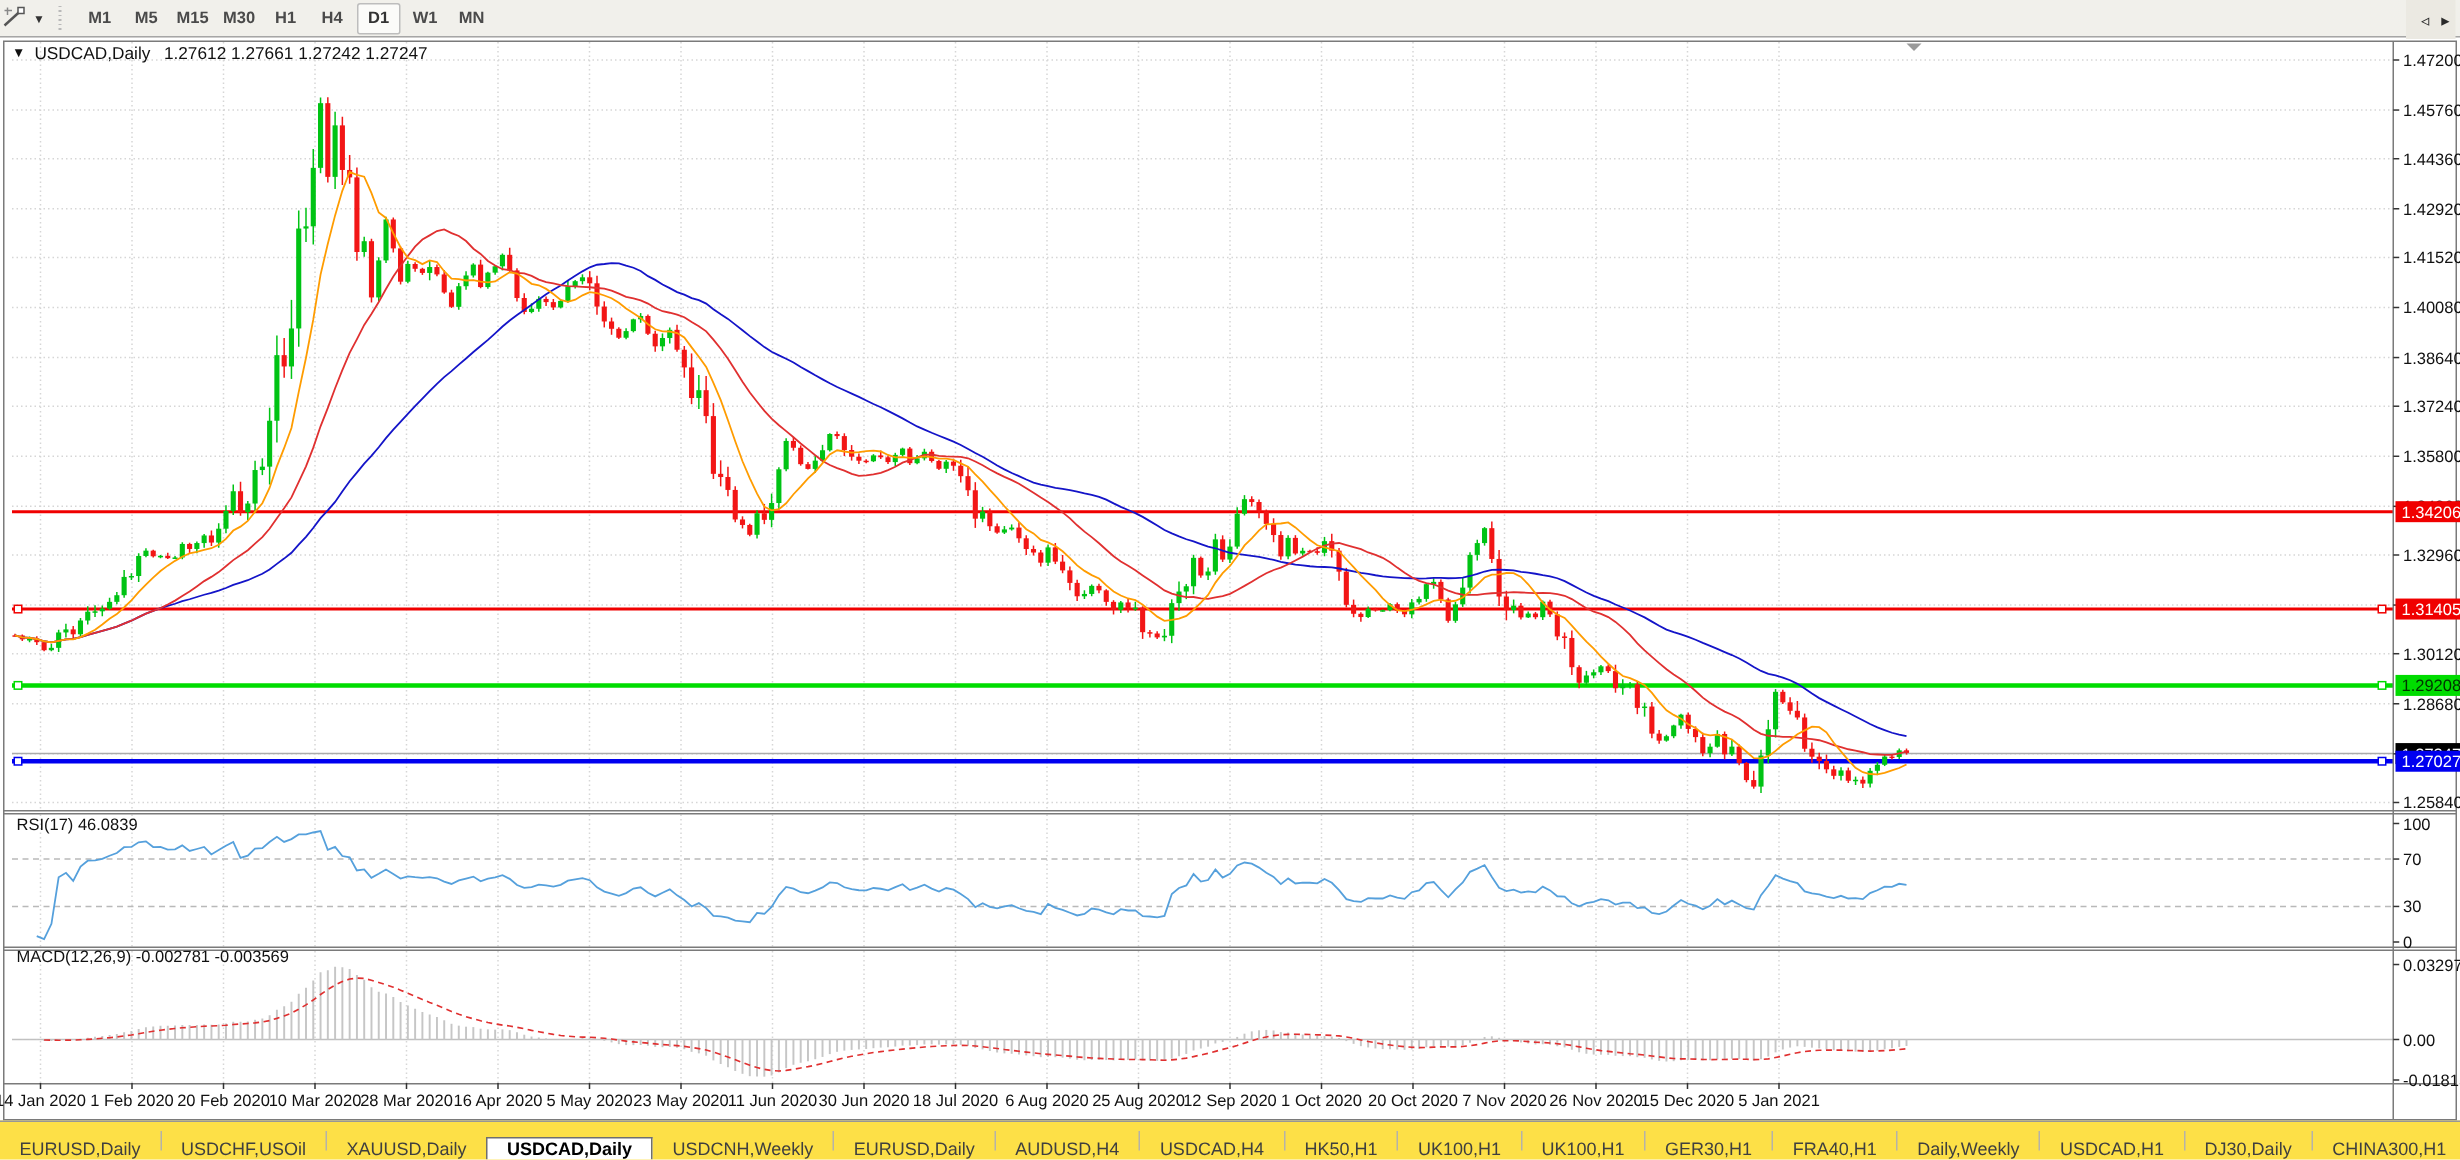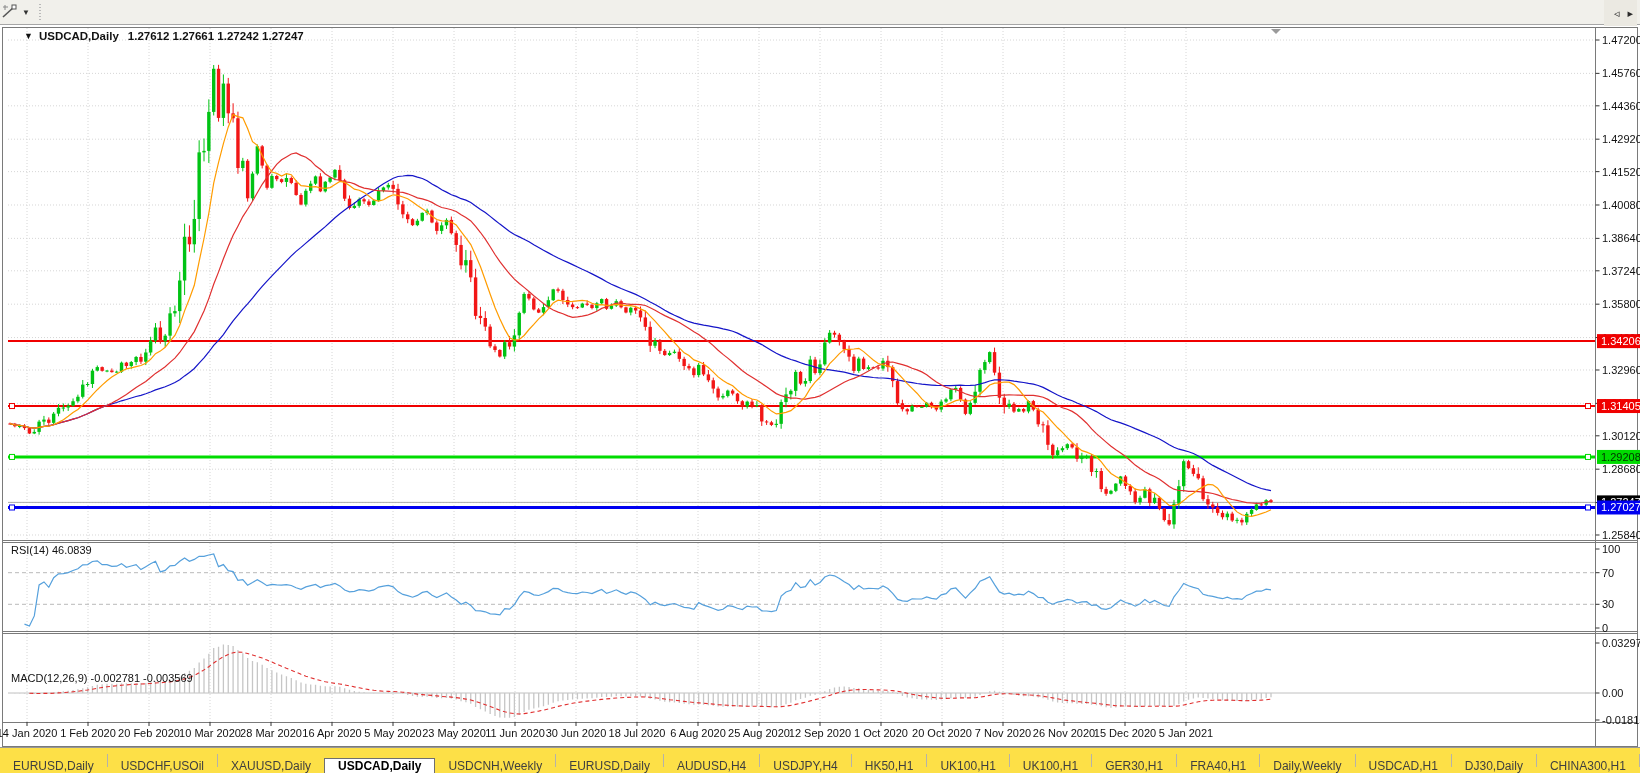--- a/index.html
+++ b/index.html
@@ -12,24 +12,24 @@
   .dd-icon{font-size:8px;color:#333;margin:0 4px 0 2px}
   .grip{width:5px;height:16px;margin:0 8px 0 4px;
         background-image:repeating-linear-gradient(to bottom,#b9b9b9 0 1px,transparent 1px 3px);
         background-size:2px 100%;background-repeat:repeat-y;background-position:1px 0}
   .tf{min-width:27px;height:19px;line-height:19px;text-align:center;font-size:11px;font-weight:700;
       color:#4a4a4a;margin:0 1px;border:1px solid transparent;border-radius:2px}
   .tf.active{background:#fbfbf9;border:1px solid #bdbdbd;color:#333}
   
   #chart{position:absolute;top:0;left:0}
   .overlay{position:absolute;pointer-events:none;z-index:4;color:#111;white-space:pre}
-  #chart-title{top:30px;left:24px;font-size:11.5px;font-weight:700}
+  #chart-title{top:30px;left:8px;font-size:11.5px;font-weight:400}
   #chart-title .tri{font-size:9px;margin-right:6px;vertical-align:1px}
   #rsi-label{top:544px;left:11px;font-size:11px}
-  #macd-label{top:672px;left:11px;font-size:11px}
+  #macd-label{top:632px;left:11px;font-size:11px}
   
   #tabbar{position:absolute;bottom:0;left:0;width:1640px;height:26px;background:#fde047;
           border-top:1px solid #979797;display:flex;align-items:flex-end;font-size:12px;color:#3f3f3f;
           box-sizing:border-box;overflow:hidden;z-index:5}
   .tab{display:flex;align-items:center;padding:0 13px;white-space:nowrap}
   .tab.active{background:#fff;border:1px solid #6f6f6f;border-bottom:none;font-weight:700;color:#000}
   .tabsep{align-self:center;width:1px;height:13px;background:#b5b2a9;flex:0 0 1px}
   #tab-scroll{position:absolute;right:3px;top:0;height:26px;display:flex;align-items:center;
               background:#ebe9e2;padding-left:6px;z-index:6}
   #tab-scroll span{font-size:11px;color:#2a2a2a;margin:0 4px}
@@ -1070,40 +1070,51 @@
   <span class="tool-icon">
     <svg width="18" height="16" viewBox="0 0 18 16">
       <line x1="1" y1="13" x2="12" y2="3" stroke="#555" stroke-width="1.6"></line>
       <rect x="10" y="1" width="4" height="4" fill="#fff" stroke="#555"></rect>
       <line x1="1" y1="3" x2="6" y2="3" stroke="#888"></line>
       <line x1="3" y1="1" x2="3" y2="6" stroke="#888"></line>
     </svg>
   </span>
   <span class="dd-icon">▼</span>
   <span class="grip"></span>
+  <span id="tf-buttons" style="display:flex">
+      <span class="tf">M1</span>
+      <span class="tf">M5</span>
+      <span class="tf">M15</span>
+      <span class="tf">M30</span>
+      <span class="tf">H1</span>
+      <span class="tf">H4</span>
+      <span class="tf active">D1</span>
+      <span class="tf">W1</span>
+      <span class="tf">MN</span>
+    </span>
 </div>
 
 <div class="overlay" id="chart-title"><span class="tri">▼</span><span>USDCAD,Daily</span><span style="margin-left:9px">1.27612 1.27661 1.27242 1.27247</span></div>
-<div class="overlay" id="rsi-label">RSI(14) 46.0839</div>
+<div class="overlay" id="rsi-label">RSI(17) 46.0839</div>
 <div class="overlay" id="macd-label">MACD(12,26,9) -0.002781 -0.003569</div>
 
 <div id="tabbar">
     <div class="tab">EURUSD,Daily</div>
     <span class="tabsep"></span>
     <div class="tab">USDCHF,USOil</div>
     <span class="tabsep"></span>
     <div class="tab">XAUUSD,Daily</div>
     <div class="tab active">USDCAD,Daily</div>
     <div class="tab">USDCNH,Weekly</div>
     <span class="tabsep"></span>
     <div class="tab">EURUSD,Daily</div>
     <span class="tabsep"></span>
     <div class="tab">AUDUSD,H4</div>
     <span class="tabsep"></span>
-    <div class="tab">USDJPY,H4</div>
+    <div class="tab">USDCAD,H4</div>
     <span class="tabsep"></span>
     <div class="tab">HK50,H1</div>
     <span class="tabsep"></span>
     <div class="tab">UK100,H1</div>
     <span class="tabsep"></span>
     <div class="tab">UK100,H1</div>
     <span class="tabsep"></span>
     <div class="tab">GER30,H1</div>
     <span class="tabsep"></span>
     <div class="tab">FRA40,H1</div>

